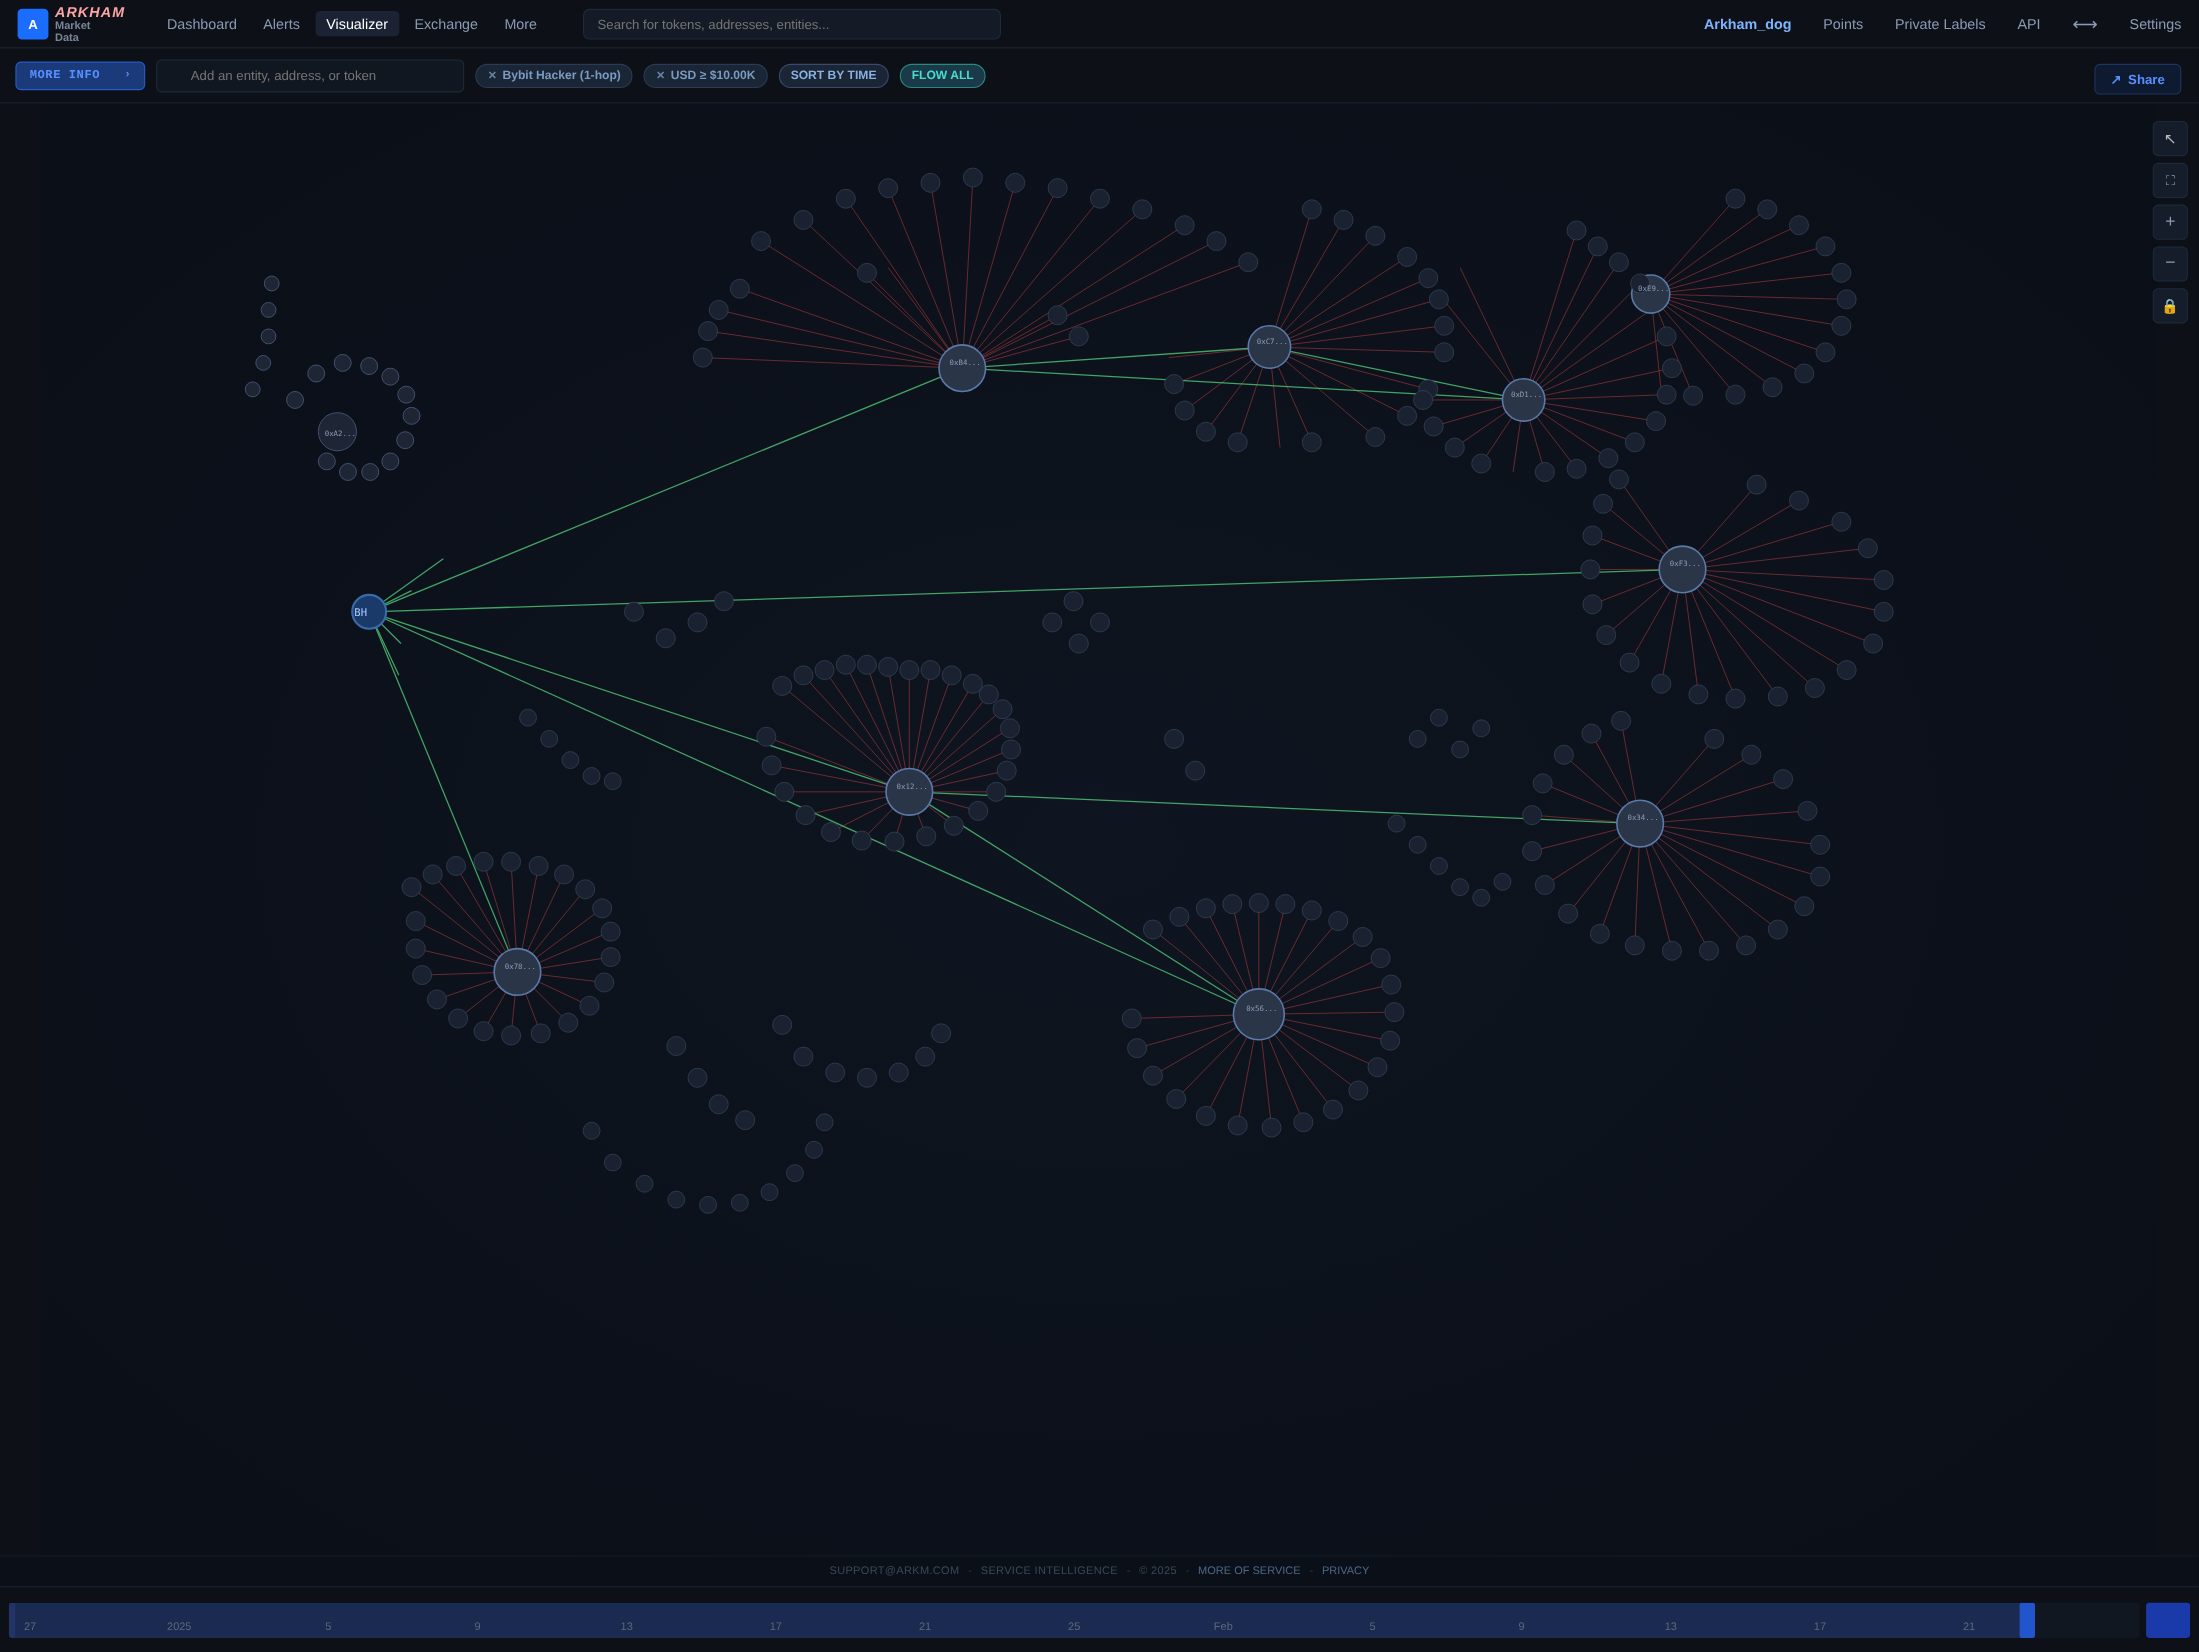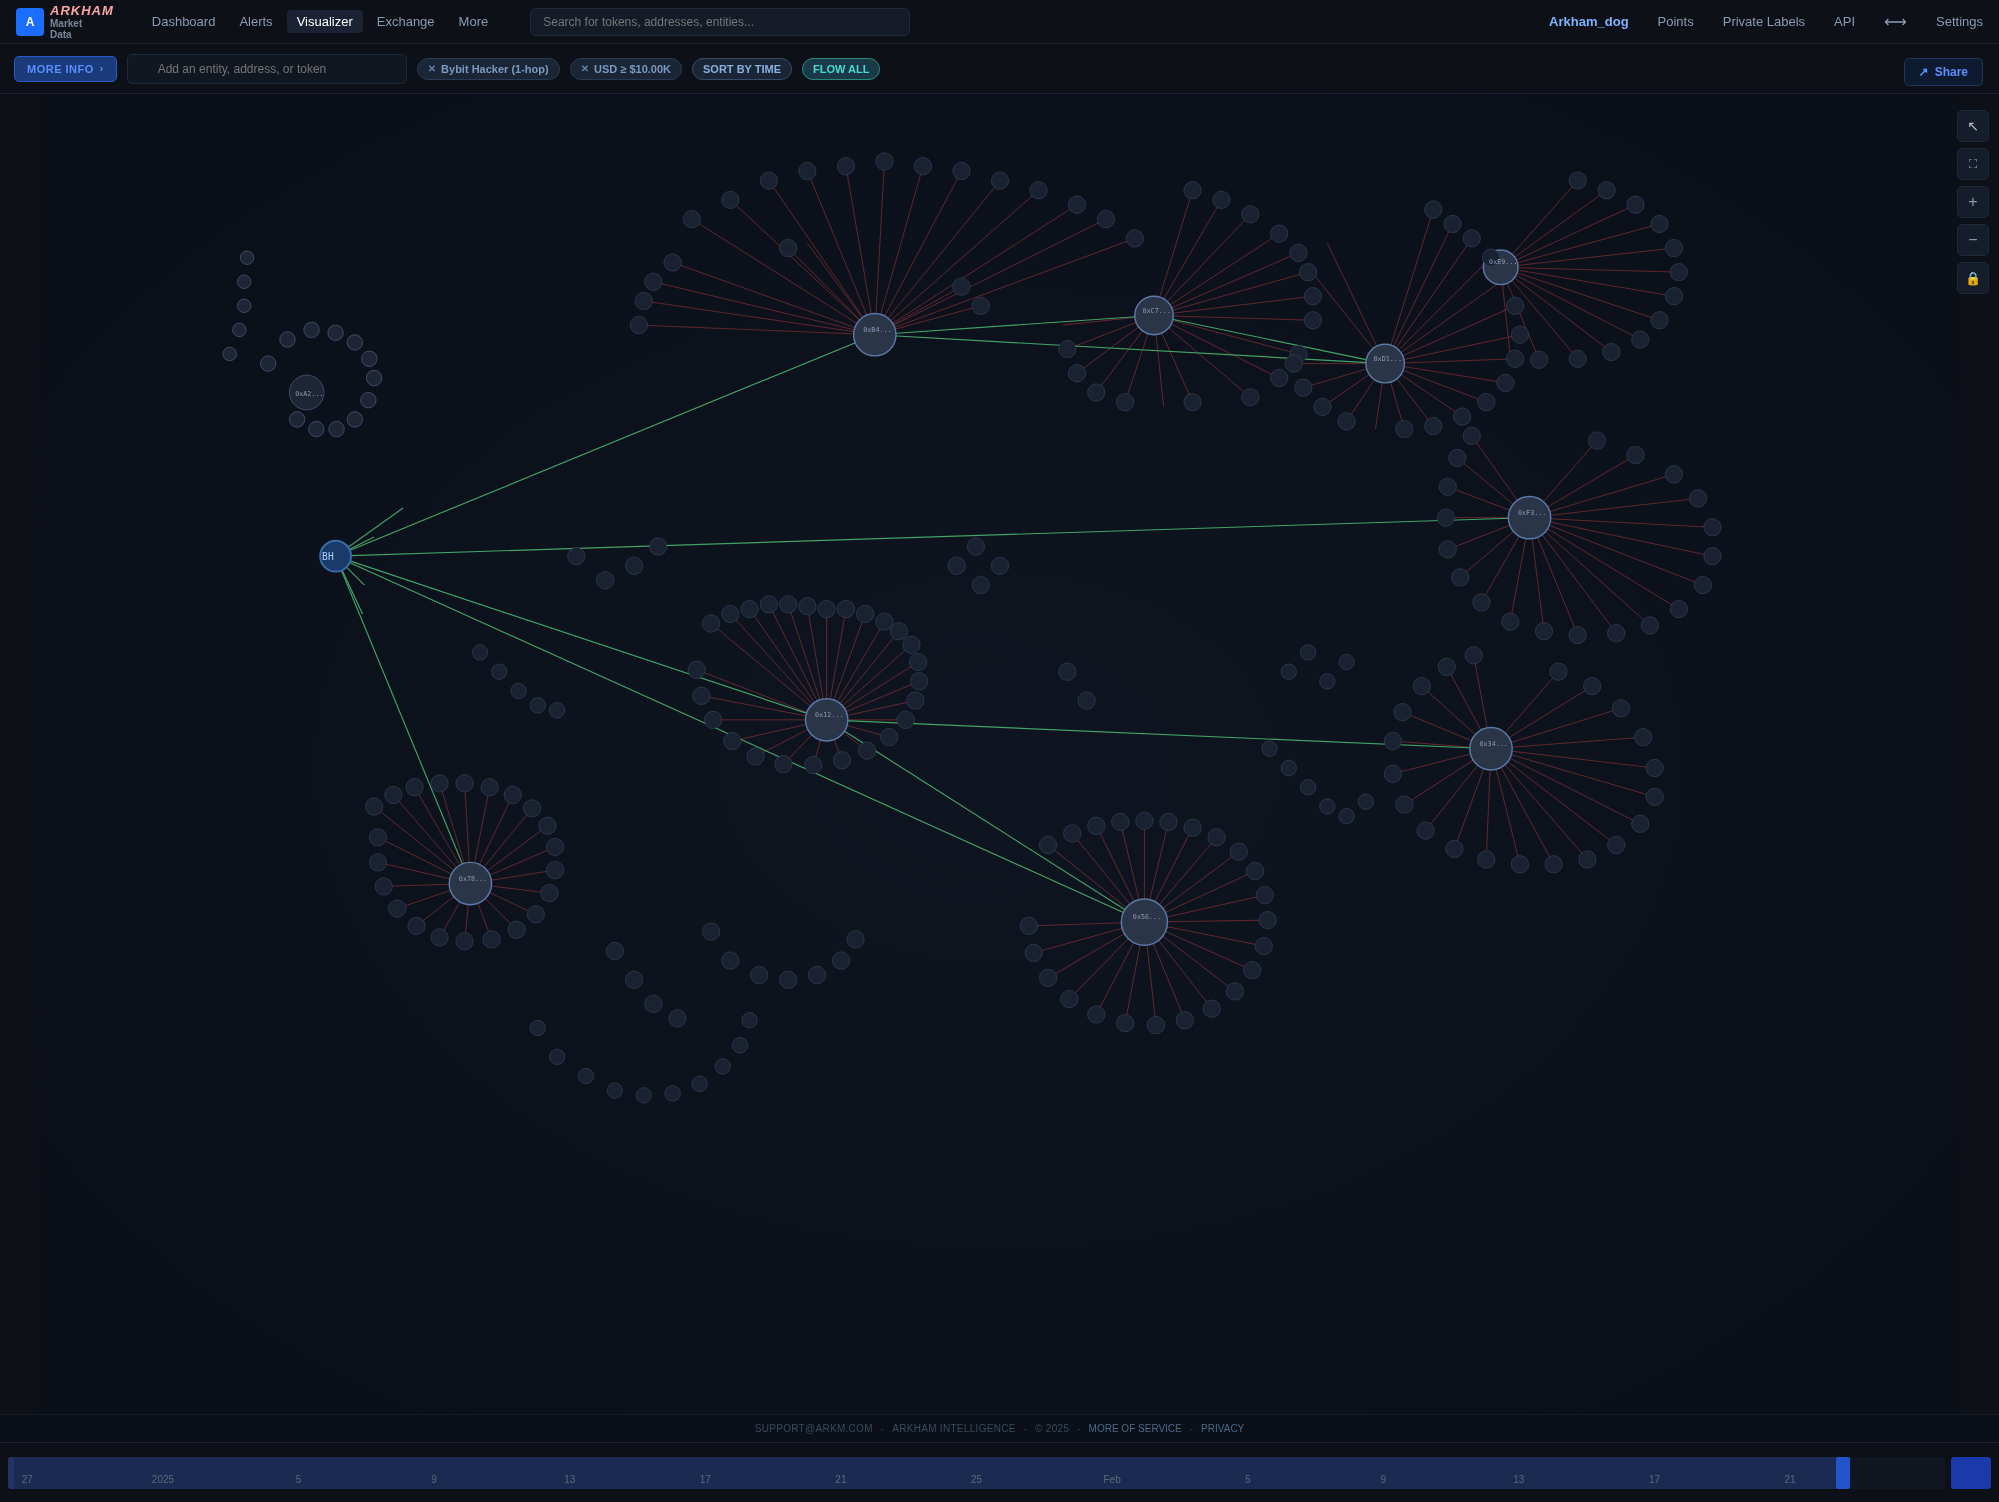--- a/index.html
+++ b/index.html
@@ -132,21 +132,22 @@
       border: 1px solid #2a5acc;
       color: #5a8fff;
       font-size: 11px;
       font-weight: 700;
       letter-spacing: 0.5px;
       padding: 6px 12px;
       border-radius: 5px;
       cursor: pointer;
       display: flex;
       align-items: center;
-      gap: 6px;
+      gap: 22px;
+      font-family: Liberation Mono, monospace;
     }
     .more-info-btn .arrow { font-size: 10px; }
     .entity-input {
       background: #111720;
       border: 1px solid #1e2a3a;
       color: #8a9ab5;
       font-size: 12px;
       padding: 7px 30px;
       border-radius: 5px;
       width: 280px;
@@ -931,21 +932,21 @@
     <g>
       <circle cx="310" cy="480" r="16" fill="#1a3a6a" stroke="#3a6aaa" stroke-width="2"></circle>
       <text x="296" y="484" fill="#aaccff" font-size="10" font-family="monospace">BH</text>
     </g>
   </svg>
 </div>
 
 <div class="footer">
   <span class="footer-text">SUPPORT@ARKM.COM</span>
   <span class="footer-sep">-</span>
-  <span class="footer-text">ARKHAM INTELLIGENCE</span>
+  <span class="footer-text">SERVICE INTELLIGENCE</span>
   <span class="footer-sep">-</span>
   <span class="footer-text">© 2025</span>
   <span class="footer-sep">-</span>
   <a class="footer-link">MORE OF SERVICE</a>
   <span class="footer-sep">-</span>
   <a class="footer-link">PRIVACY</a>
 </div>
 
 <div class="timeline">
   <div class="timeline-bar" style="position:relative; height:32px;">

